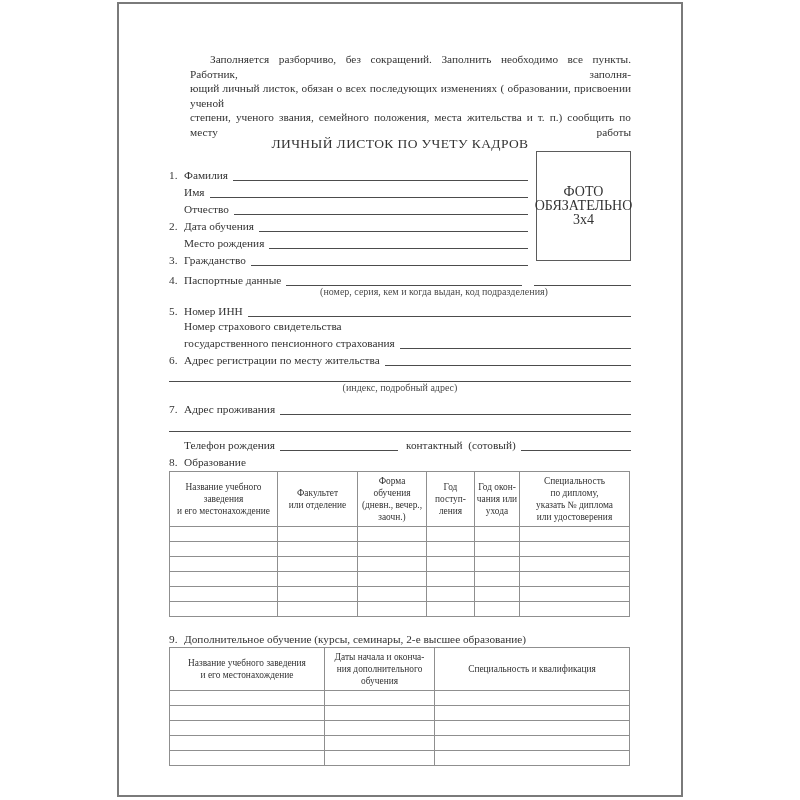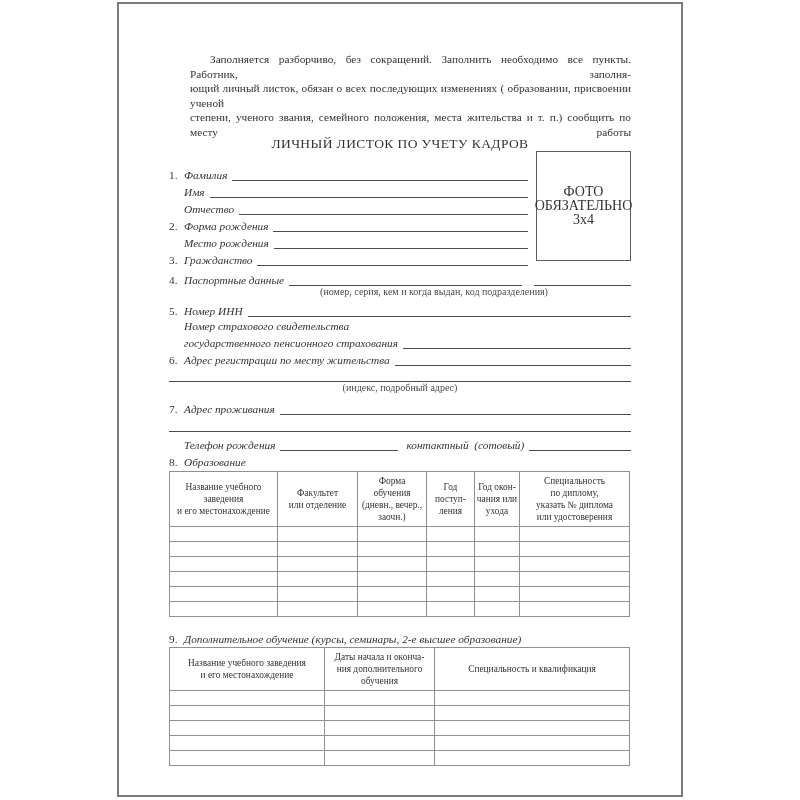--- a/index.html
+++ b/index.html
@@ -19,21 +19,21 @@
   .photo{
     position:absolute;right:50px;top:147px;width:93px;height:108px;
     border:1px solid #5b5b5b;display:flex;align-items:center;justify-content:center;
     font-size:14px;line-height:14px;text-align:center;white-space:pre-line;
   }
   
   .form{position:absolute;left:50px;right:50px;top:160px;}
   .frow{display:flex;align-items:flex-end;height:17px;font-size:11.3px;}
   .num{flex:none;width:15px;}
   .sub{padding-left:15px;}
-  .lbl{flex:none;white-space:pre;font-style:italic;}
+  .lbl{flex:none;white-space:pre;}
   .uline{flex:1 1 auto;margin-left:5px;border-bottom:1px solid #4c4c4c;height:100%;}
   .uline.fixed{flex:none;}
   .short{margin-right:103px;}
   .gap7{flex:none;width:7px;height:100%;}
   .contline{border-bottom:1px solid #4c4c4c;height:15px;}
   .caption{font-size:10px;color:#4a4a4a;height:12px;line-height:12px;}
   .cap4{margin-left:120px;width:290px;text-align:center;}
   .cap6{text-align:center;}
   
   table{border-collapse:collapse;width:460px;table-layout:fixed;}
@@ -74,21 +74,21 @@
     <div class="frow sub">
       <span class="lbl">Имя</span>
       <span class="uline short"></span>
     </div>
     <div class="frow sub">
       <span class="lbl">Отчество</span>
       <span class="uline short"></span>
     </div>
     <div class="frow">
       <span class="num">2.</span>
-        <span class="lbl">Форма рождения</span>
+        <span class="lbl">Дата обучения</span>
       <span class="uline short"></span>
     </div>
     <div class="frow sub">
       <span class="lbl">Место рождения</span>
       <span class="uline short"></span>
     </div>
     <div class="frow">
       <span class="num">3.</span>
         <span class="lbl">Гражданство</span>
       <span class="uline short"></span>

